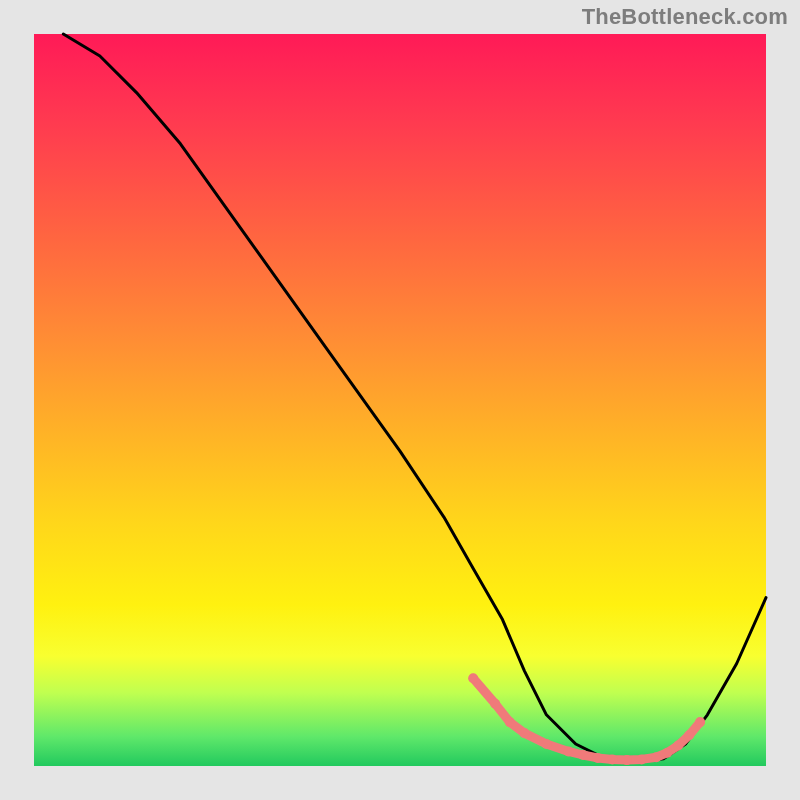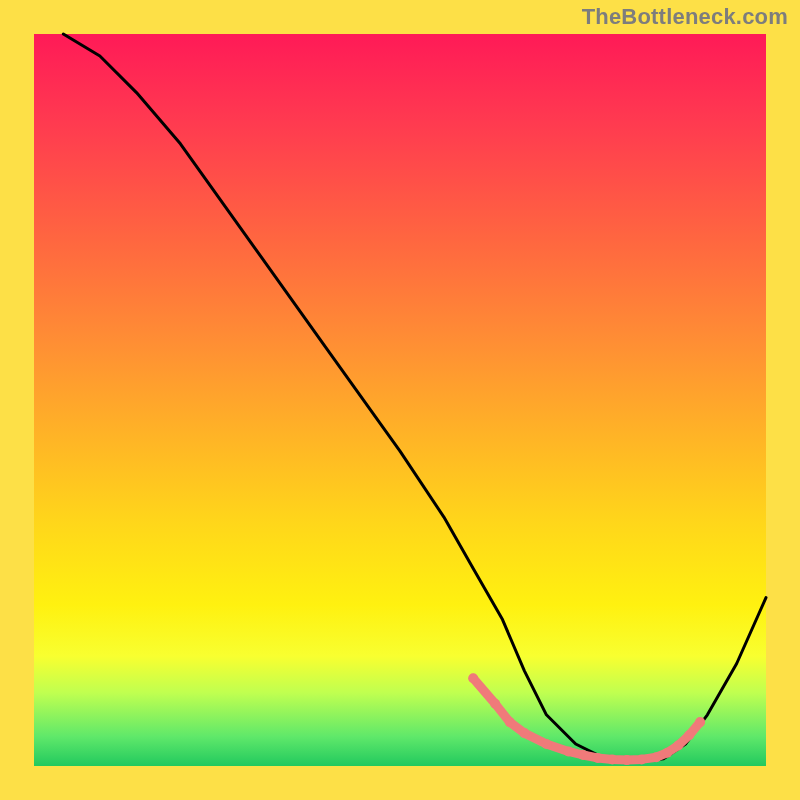--- a/index.html
+++ b/index.html
@@ -7,21 +7,21 @@
     padding: 0;
     width: 800px;
     height: 800px;
     background: #000;
     overflow: hidden;
   }
   .chart-container {
     position: relative;
     width: 800px;
     height: 800px;
-    background: #fde047;
+    background: #e5e5e5;
   }
   .plot-area {
     position: absolute;
     left: 34px;
     top: 34px;
     width: 732px;
     height: 732px;
     
     background: linear-gradient(
       to bottom,

